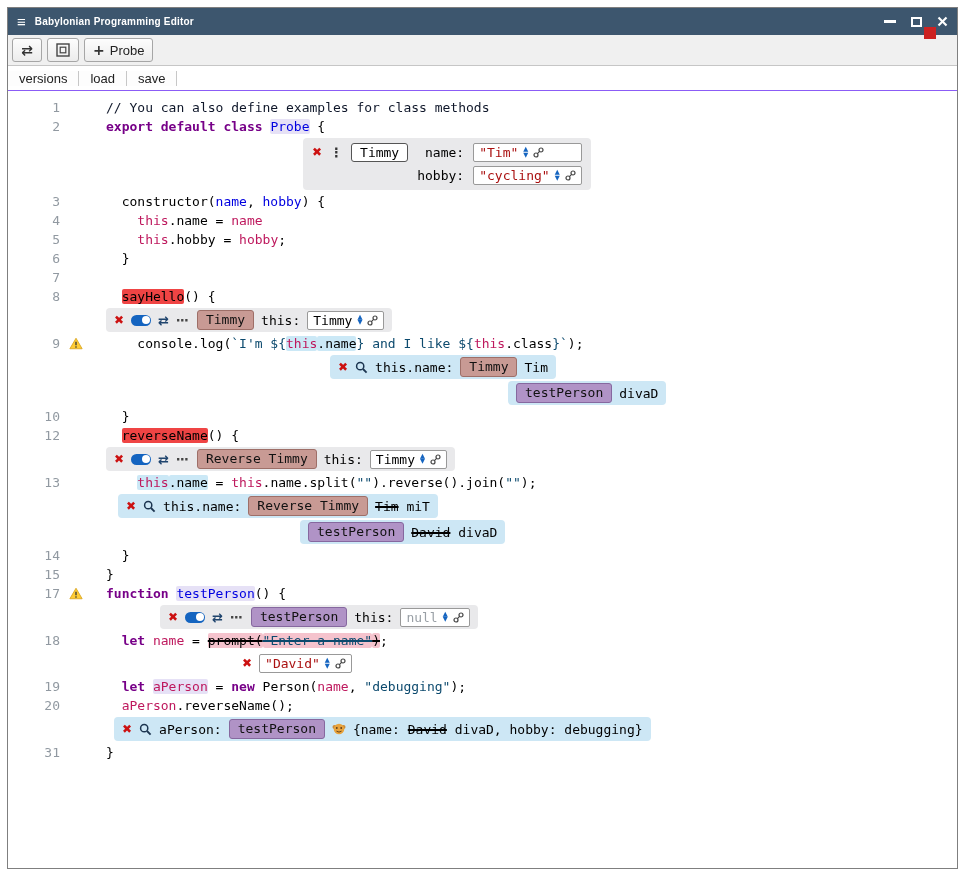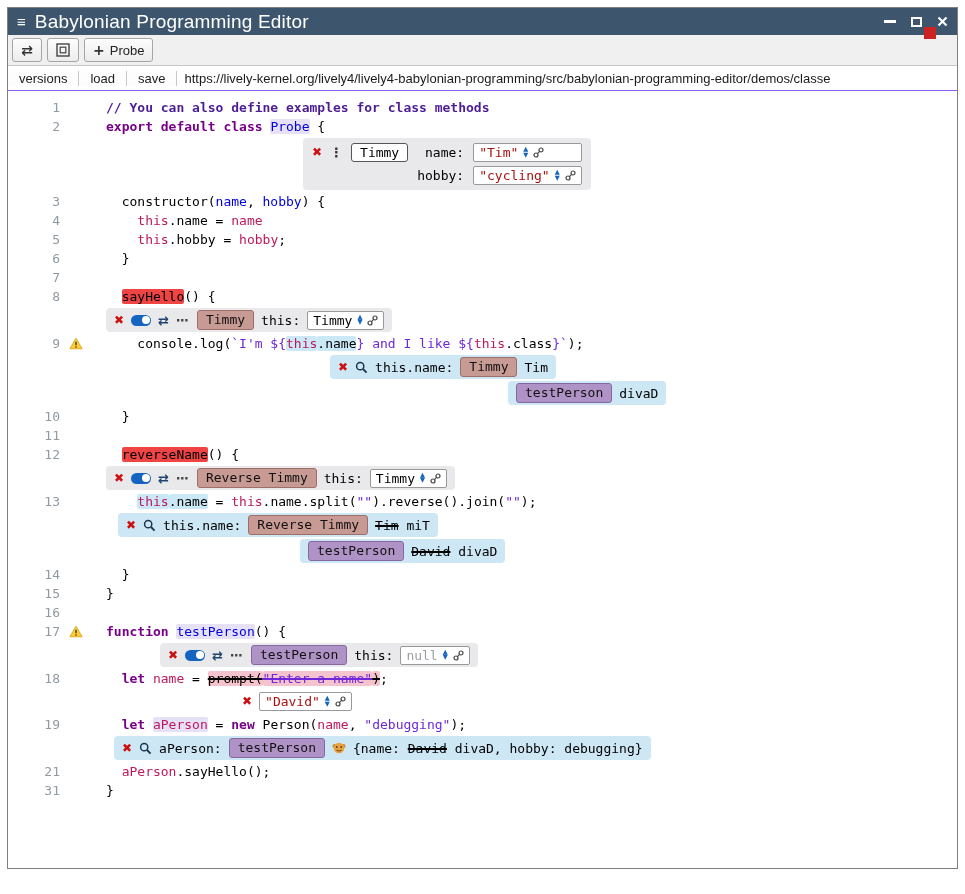--- a/index.html
+++ b/index.html
@@ -4,21 +4,21 @@
 <style>
   *{box-sizing:border-box;margin:0;padding:0}
   html,body{width:965px;height:894px;overflow:hidden;background:#fff;
     font-family:"Liberation Sans","DejaVu Sans",sans-serif}
   .window{position:relative;margin:7px;width:951px;height:862px;border:1px solid #7f7f7f;
     background:#fff;display:flex;flex-direction:column;overflow:hidden}
   
   .titlebar{flex:0 0 27px;background:#3d566e;color:#fff;display:flex;align-items:center;
     padding:0 9px;gap:9px}
   .menu-ic{font-size:15px;font-weight:bold;cursor:pointer}
-  .title{font-weight:normal;font-size:19px;letter-spacing:.2px}
+  .title{font-weight:bold;font-size:10px;letter-spacing:.2px}
   .win-controls{margin-left:auto;display:flex;gap:15px;align-items:center}
   .wc-min{width:12px;height:3px;background:#fff;display:inline-block}
   .wc-max{width:11px;height:10px;border:2px solid #fff;display:inline-block}
   .wc-close svg{display:block}
   .unsaved{position:absolute;top:19px;right:21px;width:12px;height:12px;background:#cc2222;z-index:9}
   
   .toolbar{flex:0 0 31px;background:#f0f0f0;border-bottom:1px solid #c6c6c6;display:flex;
     align-items:center;padding:0 4px;gap:5px}
   .tbtn{border:1px solid #a6a6a6;border-radius:3px;background:linear-gradient(#fdfdfd,#ececec);
     height:24px;min-width:30px;display:inline-flex;align-items:center;justify-content:center;
@@ -31,22 +31,22 @@
     color:#222;background:#fdfdfd;cursor:pointer}
   .urltext{flex:1;display:flex;align-items:center;padding:0 7px;white-space:nowrap;
     overflow:hidden;color:#1b1b1b}
   
   .editor{flex:1;overflow:hidden;padding-top:7px;background:#fff;
     font:13px/19px "DejaVu Sans Mono",monospace;color:#000}
   .line{display:flex;min-height:19px;line-height:19px;white-space:pre}
   .gutter{flex:0 0 56px;text-align:right;color:#9199a1;padding-right:4px;user-select:none}
   .warnslot{flex:0 0 26px;display:flex;align-items:center;padding-left:5px}
   .code{flex:1;padding-left:16px}
-  .tok-pln{color:#000}.tok-cmt{color:#4c1d95;font-weight:bold}.tok-kw{color:#770088;font-weight:bold}
-  .tok-def{color:#0000e0}.tok-var{color:#be185d}.tok-str{color:#6d28d9}
+  .tok-pln{color:#000}.tok-cmt{color:#0f172a;font-weight:normal}.tok-kw{color:#770088;font-weight:bold}
+  .tok-def{color:#0000e0}.tok-var{color:#be185d}.tok-str{color:#0c4a6e}
   .hl-lav{background:#e6e1f6;border-radius:2px}
   .hl-gray{background:#ef4444;border-radius:2px}
   .hl-blue{background:#cbe8f6;border-radius:2px}
   .hl-pink{background:#f5c3cd;border-radius:2px}
   .strike{text-decoration:line-through;text-decoration-thickness:1.5px}
   
   .widget-line{margin:2px 0}
   .widget-line .code{display:flex;align-items:flex-start}
   .wpad{flex:0 0 auto;display:inline-block}
   .w-box{display:inline-flex;align-items:center;gap:7px;border-radius:4px;padding:2px 8px}
@@ -115,21 +115,20 @@
     <button class="tbtn">
       <span class="glyph">+</span>
       <span>Probe</span>
     </button>
   </div>
 
   <div class="urlbar">
     <span class="urlcell">versions</span>
     <span class="urlcell">load</span>
     <span class="urlcell">save</span>
-    <span class="urltext">https://lively-kernel.org/lively4/lively4-babylonian-programming/src/babylonian-programming-editor/demos/classe</span>
   </div>
 
   <div class="editor">
       <div class="line"><span class="gutter">1</span><span class="warnslot"></span><span class="code"><span class="tok-cmt">// You can also define examples for class methods</span></span></div>
       <div class="line"><span class="gutter">2</span><span class="warnslot"></span><span class="code"><span class="tok-kw">export default class </span><span class="tok-def hl-lav">Probe</span><span class="tok-pln"> {</span></span></div>
       <div class="line widget-line"><span class="gutter"></span><span class="warnslot"></span><span class="code"><span class="wpad" style="width: 197px;"></span><span class="w-example"><span class="ex-cluster"><span class="wicon ic-close">✖</span><span class="wicon ic-drag">⋮</span><span class="inputbox">Timmy</span></span><span class="wlabel ex-label">name:</span><span class="valuebox"><span class="vb-str">"Tim"</span><span class="stepper"><span>▲</span><span>▼</span></span><span class="wicon"><svg width="11" height="11" viewBox="0 0 11 11">
                   <circle cx="3" cy="8" r="2" fill="none" stroke="#444" stroke-width="1.2"></circle>
                   <circle cx="8" cy="3" r="2" fill="none" stroke="#444" stroke-width="1.2"></circle>
                   <line x1="4.2" y1="6.8" x2="6.8" y2="4.2" stroke="#444" stroke-width="1.2"></line>
                 </svg></span></span><span></span><span class="wlabel ex-label">hobby:</span><span class="valuebox"><span class="vb-str">"cycling"</span><span class="stepper"><span>▲</span><span>▼</span></span><span class="wicon"><svg width="11" height="11" viewBox="0 0 11 11">
@@ -152,61 +151,59 @@
             <path d="M8 1 L15 13 L1 13 Z" fill="#ffcc33" stroke="#d9a520" stroke-width="1"></path>
             <rect x="7.25" y="5" width="1.5" height="4" fill="#333"></rect>
             <rect x="7.25" y="10.2" width="1.5" height="1.6" fill="#333"></rect>
           </svg></span><span class="code"><span class="tok-pln">    console.log(</span><span class="tok-str">`I'm ${</span><span class="tok-var hl-blue">this</span><span class="tok-pln hl-blue">.name</span><span class="tok-str">} and I like ${</span><span class="tok-var">this</span><span class="tok-pln">.class</span><span class="tok-str">}`</span><span class="tok-pln">);</span></span></div>
       <div class="line widget-line"><span class="gutter"></span><span class="warnslot"></span><span class="code"><span class="wpad" style="width: 224px;"></span><span class="w-box w-blue"><span class="wicon ic-close">✖</span><span class="wicon"><svg width="13" height="13" viewBox="0 0 13 13">
                 <circle cx="5.2" cy="5.2" r="3.6" fill="none" stroke="#1c3550" stroke-width="1.5"></circle>
                 <line x1="8" y1="8" x2="11.6" y2="11.6" stroke="#1c3550" stroke-width="1.8"></line>
               </svg></span><span class="wlabel">this.name:</span><span class="chip chip-rose">Timmy</span><span class="vals"><span>Tim</span></span></span></span></div>
       <div class="line widget-line"><span class="gutter"></span><span class="warnslot"></span><span class="code"><span class="wpad" style="width: 402px;"></span><span class="w-box w-blue"><span class="chip chip-purple">testPerson</span><span class="vals"><span>divaD</span></span></span></span></div>
       <div class="line"><span class="gutter">10</span><span class="warnslot"></span><span class="code"><span class="tok-pln">  }</span></span></div>
-      <div class="line"><span class="gutter">11</span><span class="warnslot"></span><span class="code"></span></div>
       <div class="line"><span class="gutter">12</span><span class="warnslot"></span><span class="code"><span class="tok-pln">  </span><span class="tok-pln hl-gray">reverseName</span><span class="tok-pln">() {</span></span></div>
       <div class="line widget-line"><span class="gutter"></span><span class="warnslot"></span><span class="code"><span class="wpad" style="width: 0px;"></span><span class="w-box w-gray"><span class="wicon ic-close">✖</span><span class="wicon ic-toggle"></span><span class="wicon ic-swap">⇄</span><span class="wicon ic-more">⋯</span><span class="chip chip-rose">Reverse Timmy</span><span class="wlabel">this:</span><span class="valuebox"><span class="vb-plain">Timmy</span><span class="stepper"><span>▲</span><span>▼</span></span><span class="wicon"><svg width="11" height="11" viewBox="0 0 11 11">
                   <circle cx="3" cy="8" r="2" fill="none" stroke="#444" stroke-width="1.2"></circle>
                   <circle cx="8" cy="3" r="2" fill="none" stroke="#444" stroke-width="1.2"></circle>
                   <line x1="4.2" y1="6.8" x2="6.8" y2="4.2" stroke="#444" stroke-width="1.2"></line>
                 </svg></span></span></span></span></div>
       <div class="line"><span class="gutter">13</span><span class="warnslot"></span><span class="code"><span class="tok-pln">    </span><span class="tok-var hl-blue">this</span><span class="tok-pln hl-blue">.name</span><span class="tok-pln"> = </span><span class="tok-var">this</span><span class="tok-pln">.name.split(</span><span class="tok-str">""</span><span class="tok-pln">).reverse().join(</span><span class="tok-str">""</span><span class="tok-pln">);</span></span></div>
       <div class="line widget-line"><span class="gutter"></span><span class="warnslot"></span><span class="code"><span class="wpad" style="width: 12px;"></span><span class="w-box w-blue"><span class="wicon ic-close">✖</span><span class="wicon"><svg width="13" height="13" viewBox="0 0 13 13">
                 <circle cx="5.2" cy="5.2" r="3.6" fill="none" stroke="#1c3550" stroke-width="1.5"></circle>
                 <line x1="8" y1="8" x2="11.6" y2="11.6" stroke="#1c3550" stroke-width="1.8"></line>
               </svg></span><span class="wlabel">this.name:</span><span class="chip chip-rose">Reverse Timmy</span><span class="vals"><span class="strike">Tim</span><span> miT</span></span></span></span></div>
       <div class="line widget-line"><span class="gutter"></span><span class="warnslot"></span><span class="code"><span class="wpad" style="width: 194px;"></span><span class="w-box w-blue"><span class="chip chip-purple">testPerson</span><span class="vals"><span class="strike">David</span><span> divaD</span></span></span></span></div>
       <div class="line"><span class="gutter">14</span><span class="warnslot"></span><span class="code"><span class="tok-pln">  }</span></span></div>
       <div class="line"><span class="gutter">15</span><span class="warnslot"></span><span class="code"><span class="tok-pln">}</span></span></div>
-      <div class="line"><span class="gutter">16</span><span class="warnslot"></span><span class="code"></span></div>
       <div class="line"><span class="gutter">17</span><span class="warnslot"><svg width="14" height="13" viewBox="0 0 16 14">
             <path d="M8 1 L15 13 L1 13 Z" fill="#ffcc33" stroke="#d9a520" stroke-width="1"></path>
             <rect x="7.25" y="5" width="1.5" height="4" fill="#333"></rect>
             <rect x="7.25" y="10.2" width="1.5" height="1.6" fill="#333"></rect>
           </svg></span><span class="code"><span class="tok-kw">function </span><span class="tok-def hl-lav">testPerson</span><span class="tok-pln">() {</span></span></div>
       <div class="line widget-line"><span class="gutter"></span><span class="warnslot"></span><span class="code"><span class="wpad" style="width: 54px;"></span><span class="w-box w-gray"><span class="wicon ic-close">✖</span><span class="wicon ic-toggle"></span><span class="wicon ic-swap">⇄</span><span class="wicon ic-more">⋯</span><span class="chip chip-purple">testPerson</span><span class="wlabel">this:</span><span class="valuebox"><span class="vb-null">null</span><span class="stepper"><span>▲</span><span>▼</span></span><span class="wicon"><svg width="11" height="11" viewBox="0 0 11 11">
                   <circle cx="3" cy="8" r="2" fill="none" stroke="#444" stroke-width="1.2"></circle>
                   <circle cx="8" cy="3" r="2" fill="none" stroke="#444" stroke-width="1.2"></circle>
                   <line x1="4.2" y1="6.8" x2="6.8" y2="4.2" stroke="#444" stroke-width="1.2"></line>
                 </svg></span></span></span></span></div>
       <div class="line"><span class="gutter">18</span><span class="warnslot"></span><span class="code"><span class="tok-pln">  </span><span class="tok-kw">let</span><span class="tok-pln"> </span><span class="tok-var">name</span><span class="tok-pln"> = </span><span class="tok-pln hl-pink strike">prompt(</span><span class="tok-str hl-pink strike">"Enter a name"</span><span class="tok-pln hl-pink strike">)</span><span class="tok-pln">;</span></span></div>
       <div class="line widget-line"><span class="gutter"></span><span class="warnslot"></span><span class="code"><span class="wpad" style="width: 136px;"></span><span class="w-box w-plain"><span class="wicon ic-close">✖</span><span class="valuebox"><span class="vb-str">"David"</span><span class="stepper"><span>▲</span><span>▼</span></span><span class="wicon"><svg width="11" height="11" viewBox="0 0 11 11">
                   <circle cx="3" cy="8" r="2" fill="none" stroke="#444" stroke-width="1.2"></circle>
                   <circle cx="8" cy="3" r="2" fill="none" stroke="#444" stroke-width="1.2"></circle>
                   <line x1="4.2" y1="6.8" x2="6.8" y2="4.2" stroke="#444" stroke-width="1.2"></line>
                 </svg></span></span></span></span></div>
       <div class="line"><span class="gutter">19</span><span class="warnslot"></span><span class="code"><span class="tok-pln">  </span><span class="tok-kw">let</span><span class="tok-pln"> </span><span class="tok-var hl-lav">aPerson</span><span class="tok-pln"> = </span><span class="tok-kw">new</span><span class="tok-pln"> Person(</span><span class="tok-var">name</span><span class="tok-pln">, </span><span class="tok-str">"debugging"</span><span class="tok-pln">);</span></span></div>
+      <div class="line"><span class="gutter">20</span><span class="warnslot"></span><span class="code"><span class="tok-pln">  </span><span class="tok-var">aPerson</span><span class="tok-pln">.reverseName();</span></span></div>
       <div class="line widget-line"><span class="gutter"></span><span class="warnslot"></span><span class="code"><span class="wpad" style="width: 8px;"></span><span class="w-box w-blue"><span class="wicon ic-close">✖</span><span class="wicon"><svg width="13" height="13" viewBox="0 0 13 13">
                 <circle cx="5.2" cy="5.2" r="3.6" fill="none" stroke="#1c3550" stroke-width="1.5"></circle>
                 <line x1="8" y1="8" x2="11.6" y2="11.6" stroke="#1c3550" stroke-width="1.8"></line>
               </svg></span><span class="wlabel">aPerson:</span><span class="chip chip-purple">testPerson</span><span class="wicon"><svg width="14" height="14" viewBox="0 0 14 14">
                 <circle cx="2.5" cy="5" r="2" fill="#c98a3b"></circle>
                 <circle cx="11.5" cy="5" r="2" fill="#c98a3b"></circle>
                 <circle cx="7" cy="7" r="5.3" fill="#e8a33d"></circle>
                 <circle cx="4.8" cy="6" r="0.9" fill="#5a3a1a"></circle>
                 <circle cx="9.2" cy="6" r="0.9" fill="#5a3a1a"></circle>
                 <path d="M4.5 9.2 Q7 11 9.5 9.2" fill="none" stroke="#5a3a1a" stroke-width="0.9"></path>
               </svg></span><span class="vals"><span>{name: </span><span class="strike">David</span><span> divaD, hobby: debugging}</span></span></span></span></div>
-      <div class="line"><span class="gutter">21</span><span class="warnslot"></span><span class="code"><span class="tok-pln">  </span><span class="tok-var">aPerson</span><span class="tok-pln">.sayHello();</span></span></div>
       <div class="line"><span class="gutter">31</span><span class="warnslot"></span><span class="code"><span class="tok-pln">}</span></span></div>
     </div>
 
 </div>
 
 </body></html>

